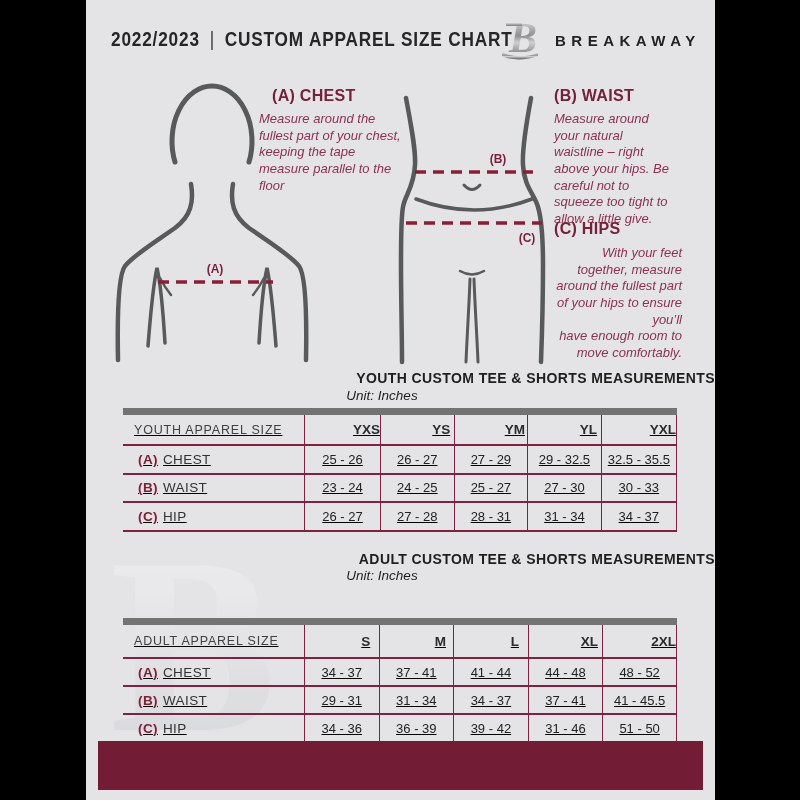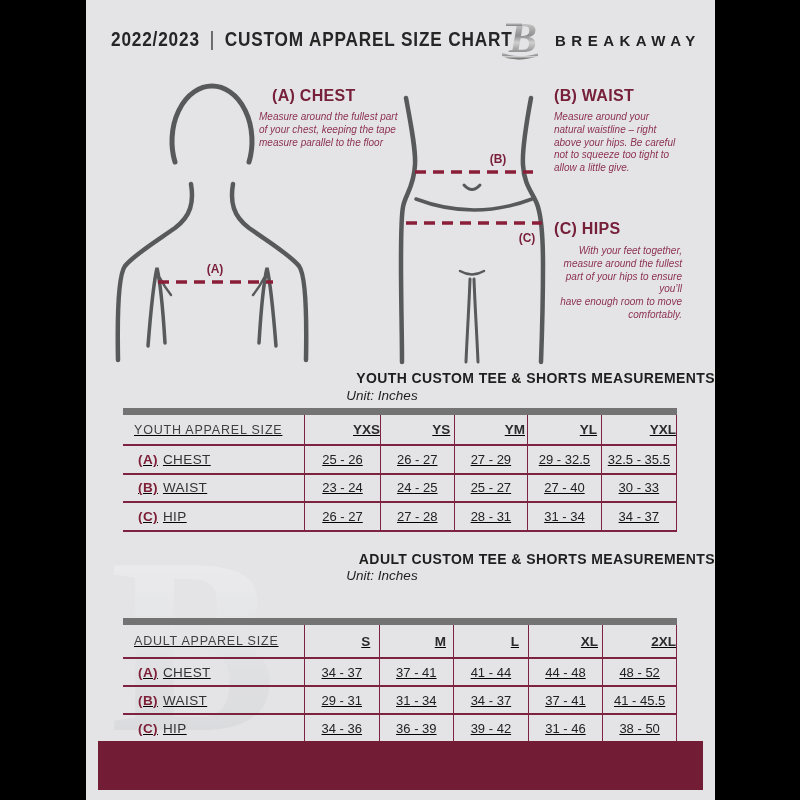--- a/index.html
+++ b/index.html
@@ -29,21 +29,21 @@
     font-size:15px; font-weight:bold; color:#222;
     letter-spacing:5.5px; white-space:nowrap;
   }
   .logo { position:absolute; left:410px; top:14px; }
 
   
   .guide-head {
     font-size:16px; font-weight:bold; color:#76203a; letter-spacing:0.3px;
   }
   .guide-text {
-    font-size:10px; font-style:italic; color:#8c3150; line-height:1.28;
+    font-size:13px; font-style:italic; color:#8c3150; line-height:1.28;
     white-space:pre-line;
   }
   .chest-head { left:186px; top:87px; }
   .chest-text { left:173px; top:111px; width:142px; }
   .waist-head { left:468px; top:87px; }
   .waist-text { left:468px; top:111px; width:122px; }
   .hips-head  { left:468px; top:220px; }
   .hips-text  { left:468px; top:245px; width:128px;text-align:right; }
 
   .fig { position:absolute; }
@@ -178,21 +178,21 @@
       <div class="cell rowlabel"><b>(A)</b>CHEST</div>
       <div class="cell val">25 - 26</div>
       <div class="cell val">26 - 27</div>
       <div class="cell val">27 - 29</div>
       <div class="cell val">29 - 32.5</div>
       <div class="cell val">32.5 - 35.5</div>
       <div class="cell rowlabel"><b>(B)</b>WAIST</div>
       <div class="cell val">23 - 24</div>
       <div class="cell val">24 - 25</div>
       <div class="cell val">25 - 27</div>
-      <div class="cell val">27 - 40</div>
+      <div class="cell val">27 - 30</div>
       <div class="cell val">30 - 33</div>
       <div class="cell rowlabel"><b>(C)</b>HIP</div>
       <div class="cell val">26 - 27</div>
       <div class="cell val">27 - 28</div>
       <div class="cell val">28 - 31</div>
       <div class="cell val">31 - 34</div>
       <div class="cell val">34 - 37</div>
     </div>
 
   <div class="section-title" style="top:551px">ADULT CUSTOM TEE &amp; SHORTS MEASUREMENTS</div>
@@ -214,17 +214,17 @@
       <div class="cell val">29 - 31</div>
       <div class="cell val">31 - 34</div>
       <div class="cell val">34 - 37</div>
       <div class="cell val">37 - 41</div>
       <div class="cell val">41 - 45.5</div>
       <div class="cell rowlabel"><b>(C)</b>HIP</div>
       <div class="cell val">34 - 36</div>
       <div class="cell val">36 - 39</div>
       <div class="cell val">39 - 42</div>
       <div class="cell val">31 - 46</div>
-      <div class="cell val">38 - 50</div>
+      <div class="cell val">51 - 50</div>
     </div>
 
   <div class="footer-bar"></div>
 </div>
 
 </body></html>

